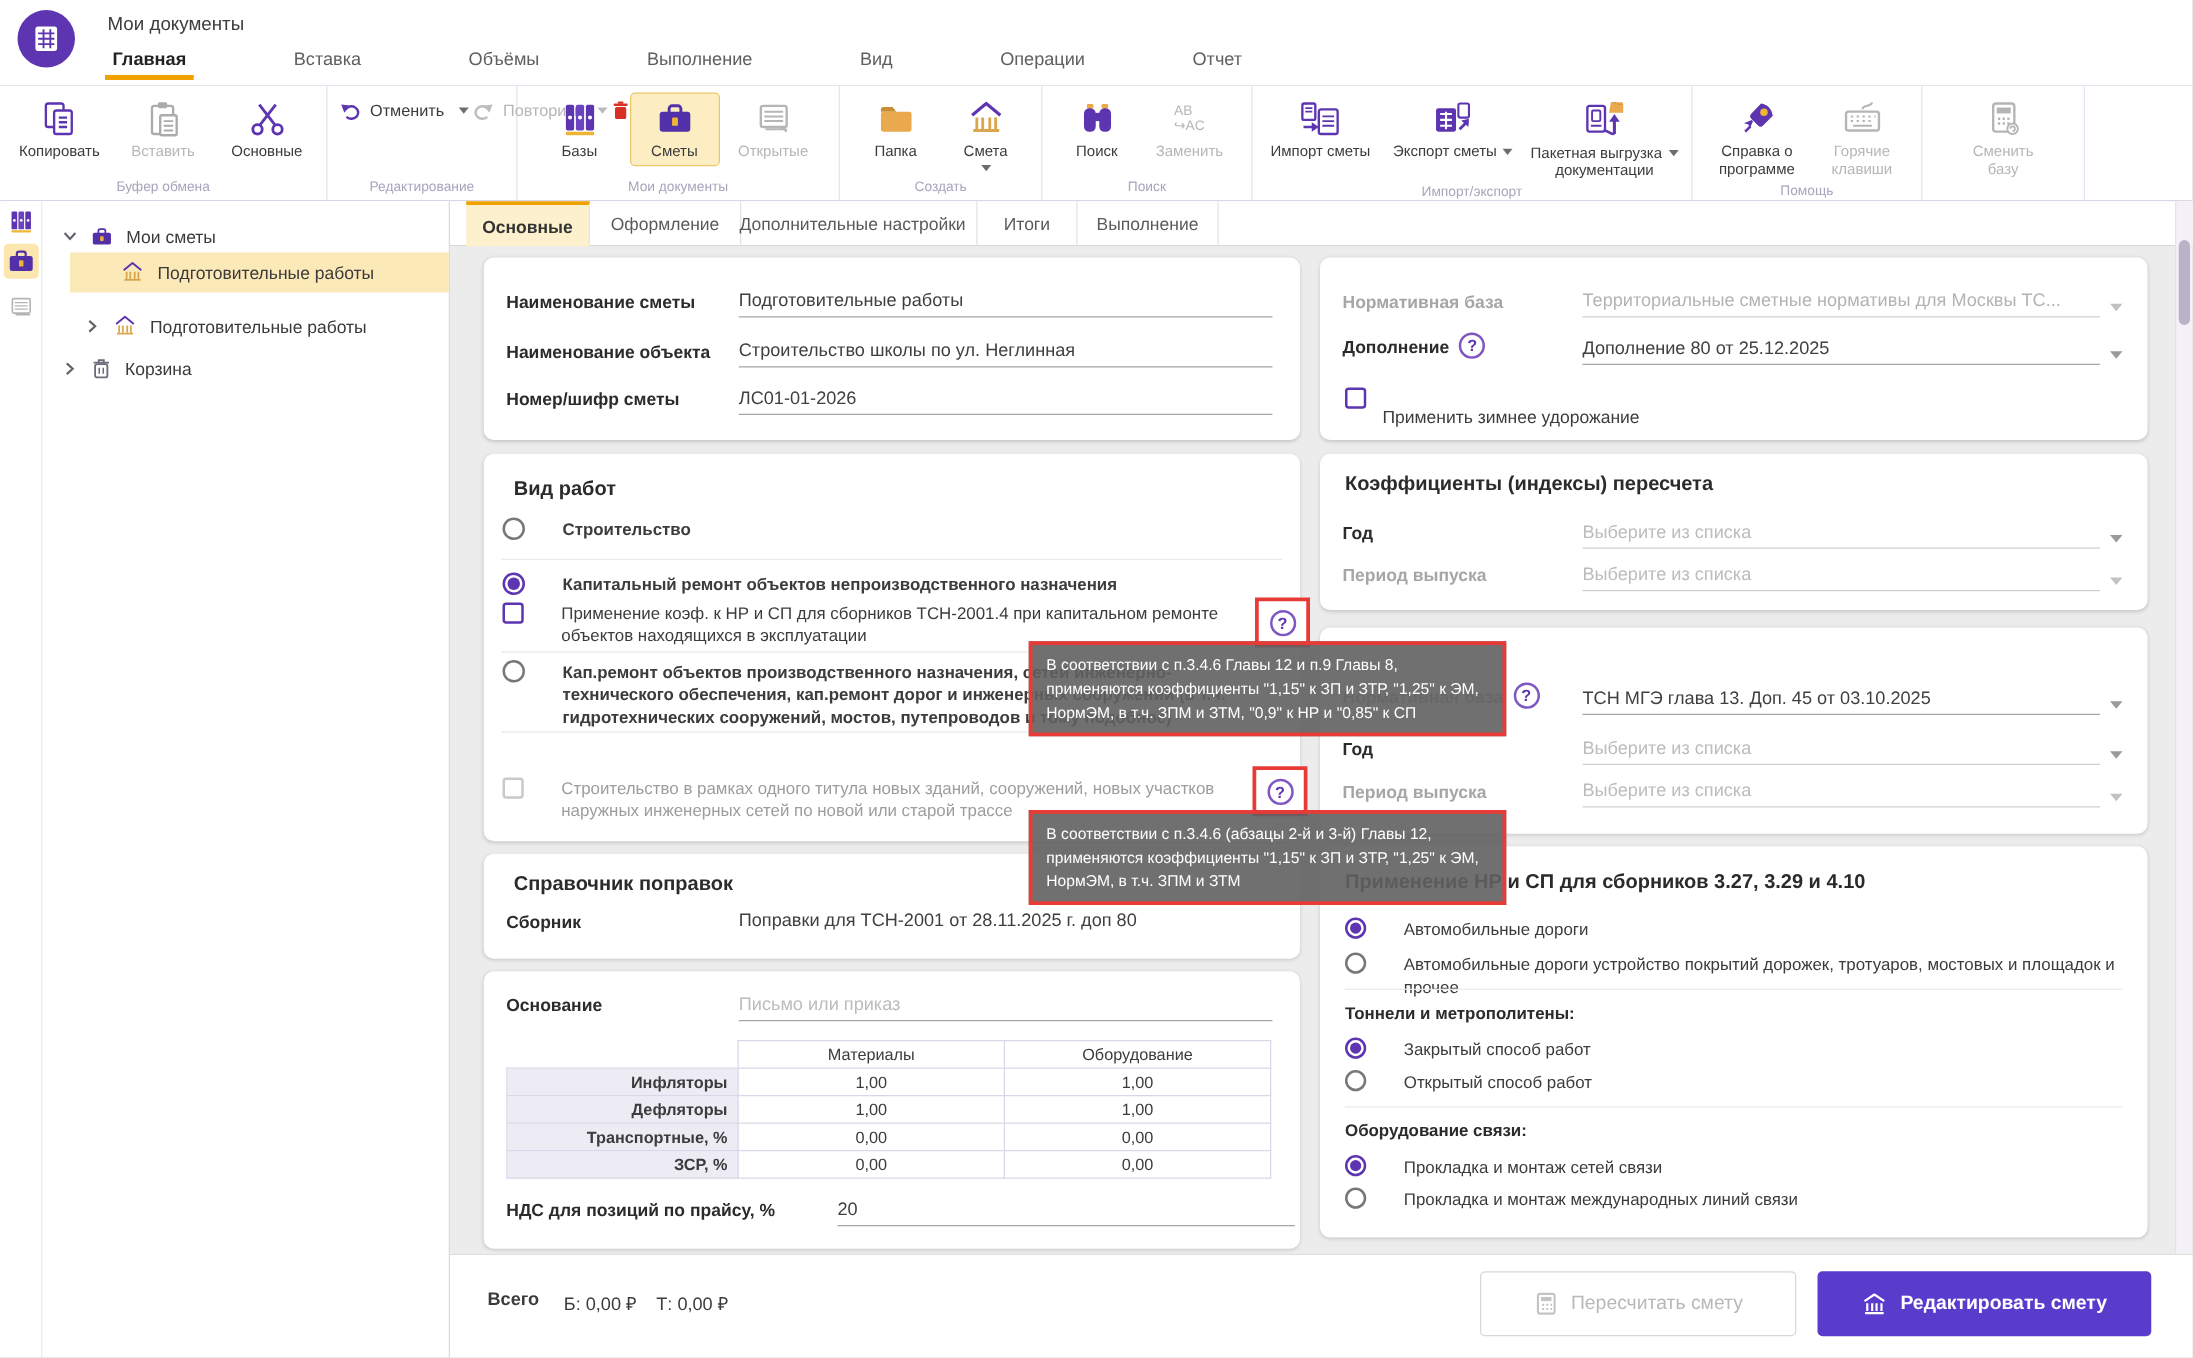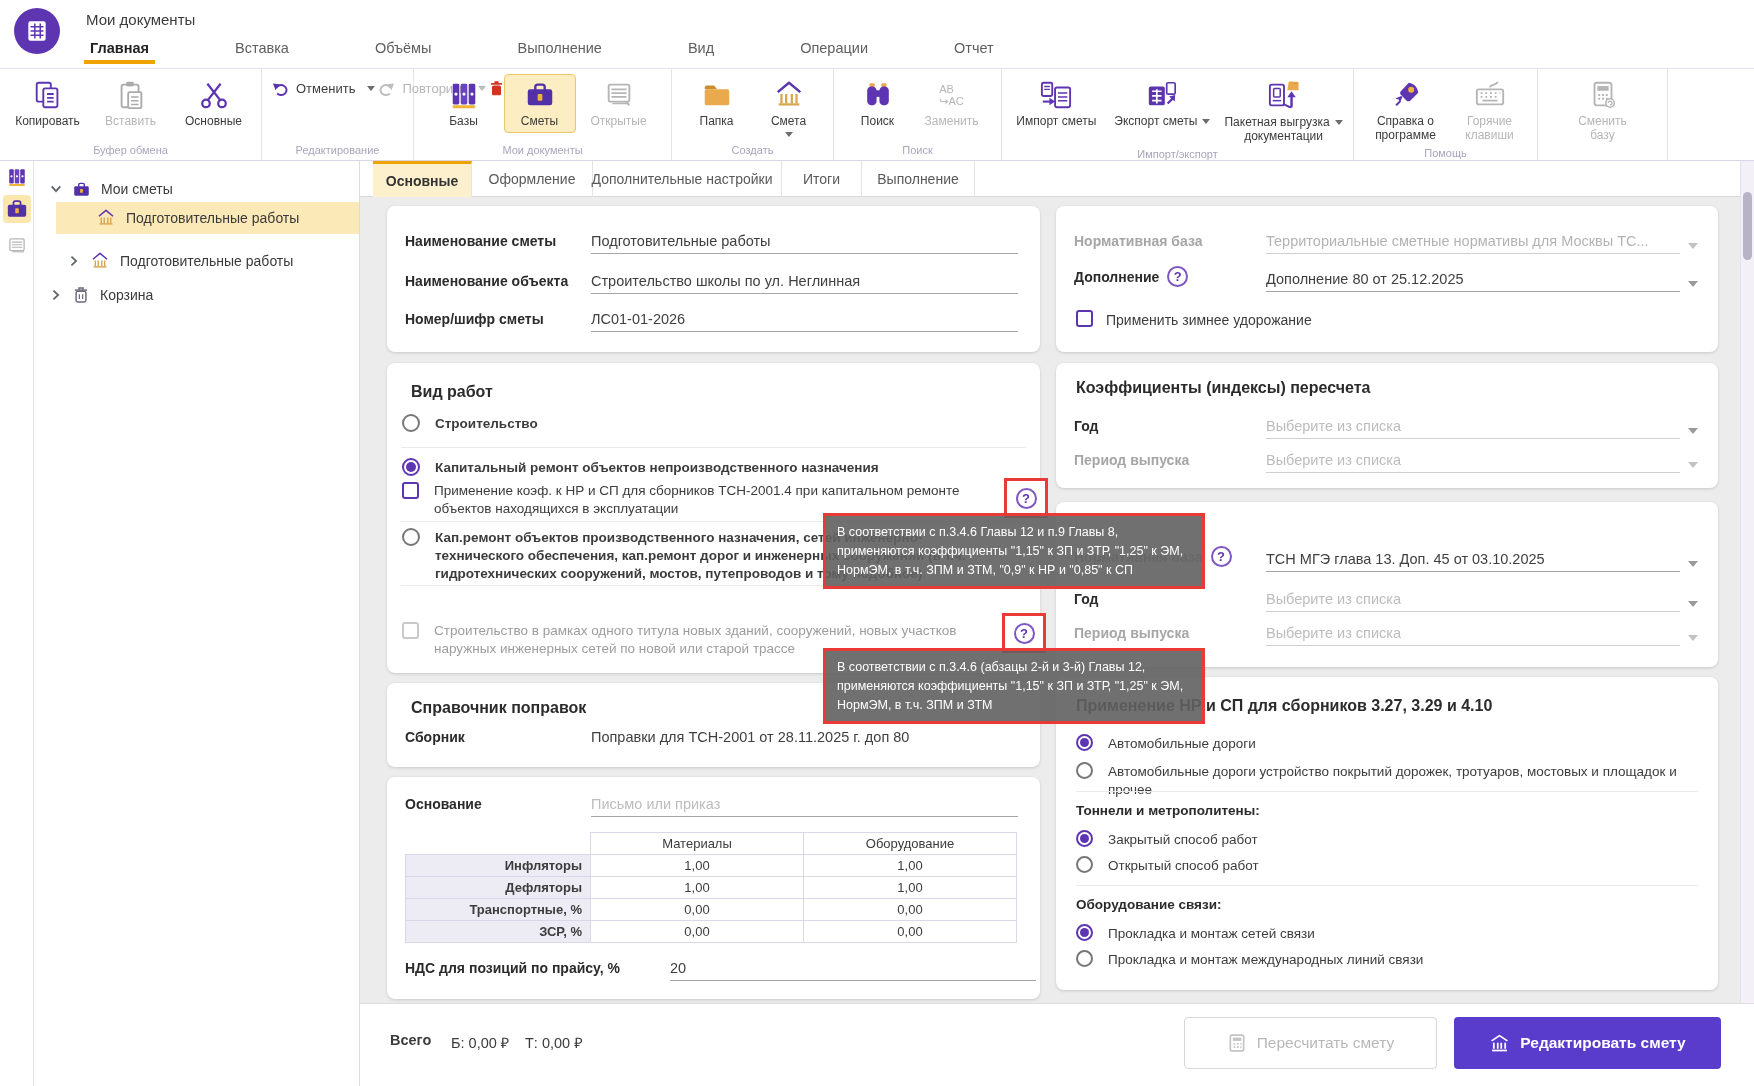--- a/index.html
+++ b/index.html
@@ -53,21 +53,21 @@
   .flabel{width:186px;font-weight:bold;font-size:14px;color:#2b2b2b;padding-bottom:5px;flex:none;display:flex;align-items:center;gap:8px}
   .flabel.gray{color:#a6a6a6}
   .uval{flex:1;border-bottom:1px solid #a6a6a6;display:flex;align-items:flex-end;padding-bottom:4px;
         font-size:14.5px;color:#3f3f3f;min-height:21px}
   .uval .grow{flex:1}
   .uval.dis{border-bottom-color:#cfcfcf;color:#b3b3b3}
   .ph{color:#bcbcbc}
   .dda{width:0;height:0;border-left:5px solid transparent;border-right:5px solid transparent;
        border-top:6px solid #9a9a9a;margin-left:8px;flex:none}
   .sep{position:absolute;left:14px;right:14px;height:1px;background:#eaeaea}
-  .opt{position:absolute;display:flex;gap:15px;font-size:13.5px;color:#3c3c3c;align-items:flex-start;line-height:1.35}
+  .opt{position:absolute;display:flex;gap:30px;font-size:13.5px;color:#3c3c3c;align-items:flex-start;line-height:1.35}
   .opt.dim{color:#9d9d9d}
   .radio{width:18px;height:18px;border-radius:50%;border:2px solid #777;box-sizing:border-box;background:#fff;flex:none;position:relative;margin-top:-1px}
   .radio.sel{border-color:#5e35b1}
   .radio.sel::after{content:"";position:absolute;inset:2px;border-radius:50%;background:#5e35b1}
   .cbx{width:17px;height:17px;border:2px solid #5e35b1;border-radius:3px;box-sizing:border-box;background:#fff;flex:none}
   .cbx.dis{border-color:#c9c9c9}
   .qi{width:21px;height:21px;border-radius:50%;border:2px solid #7e57c2;color:#5e35b1;font-size:13px;
       font-weight:bold;display:flex;align-items:center;justify-content:center;box-sizing:border-box;background:#fff;flex:none}
   .helpbox{position:absolute;width:44px;height:40px;border:3px solid #e83a36;background:#fff;
            display:flex;align-items:center;justify-content:center;box-sizing:border-box;z-index:40}
@@ -494,21 +494,21 @@
       <span>Дополнение</span>
       <span class="qi">?</span>
     </span>
     <span class="uval">
         <span class="grow">Дополнение 80 от 25.12.2025</span>
       </span>
     <span class="dda" style="margin-bottom:5px"></span>
   </div>
   <div class="opt" style="left:20px;top:104px;gap:13px">
     <span class="cbx"></span>
-    <span style="font-size:14px;margin-top:1px">Применить зимнее удорожание</span>
+    <span style="font-size:14px;margin-top:14px">Применить зимнее удорожание</span>
   </div>
 </div>
 
 <div class="card" style="left:387px;top:363px;width:653px;height:310px">
   <div class="ctitle" style="left:24px;top:20px">Вид работ</div>
   <div class="opt" style="left:15px;top:52px;right:30px">
     <span class="radio"></span>
     <span style="font-weight:bold">Строительство</span>
   </div>
   <div class="sep" style="top:84px"></div>

